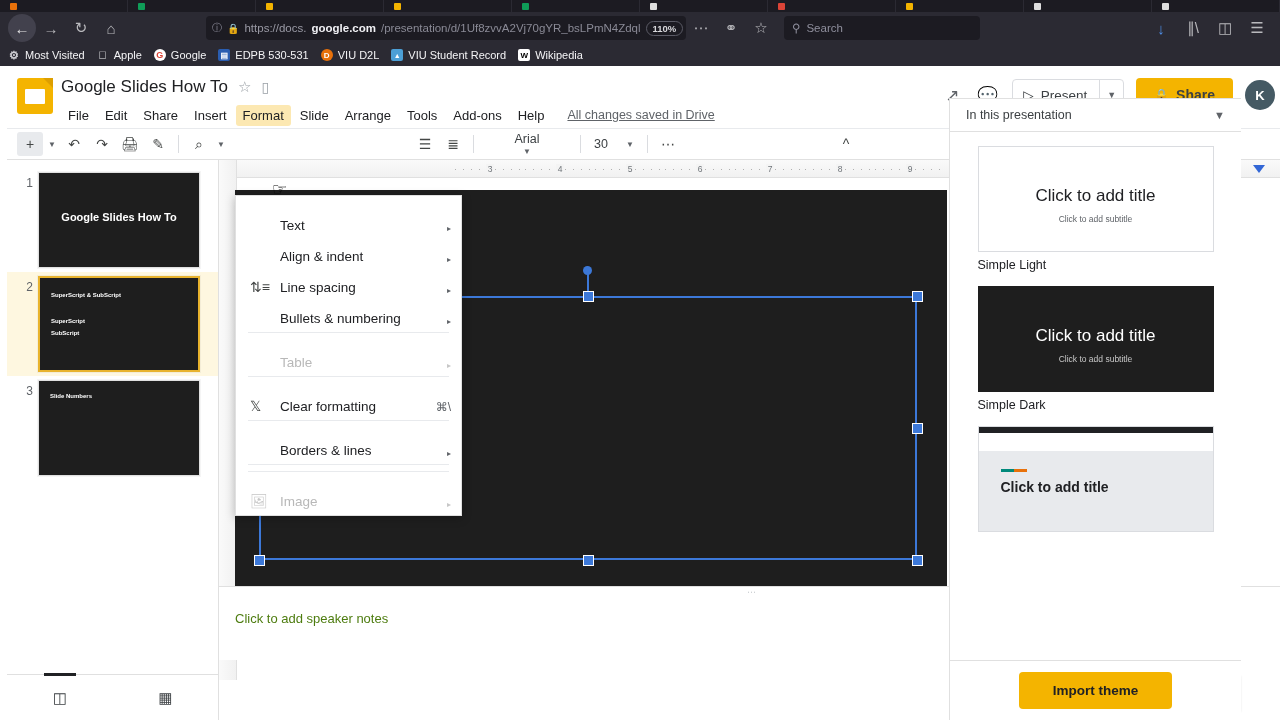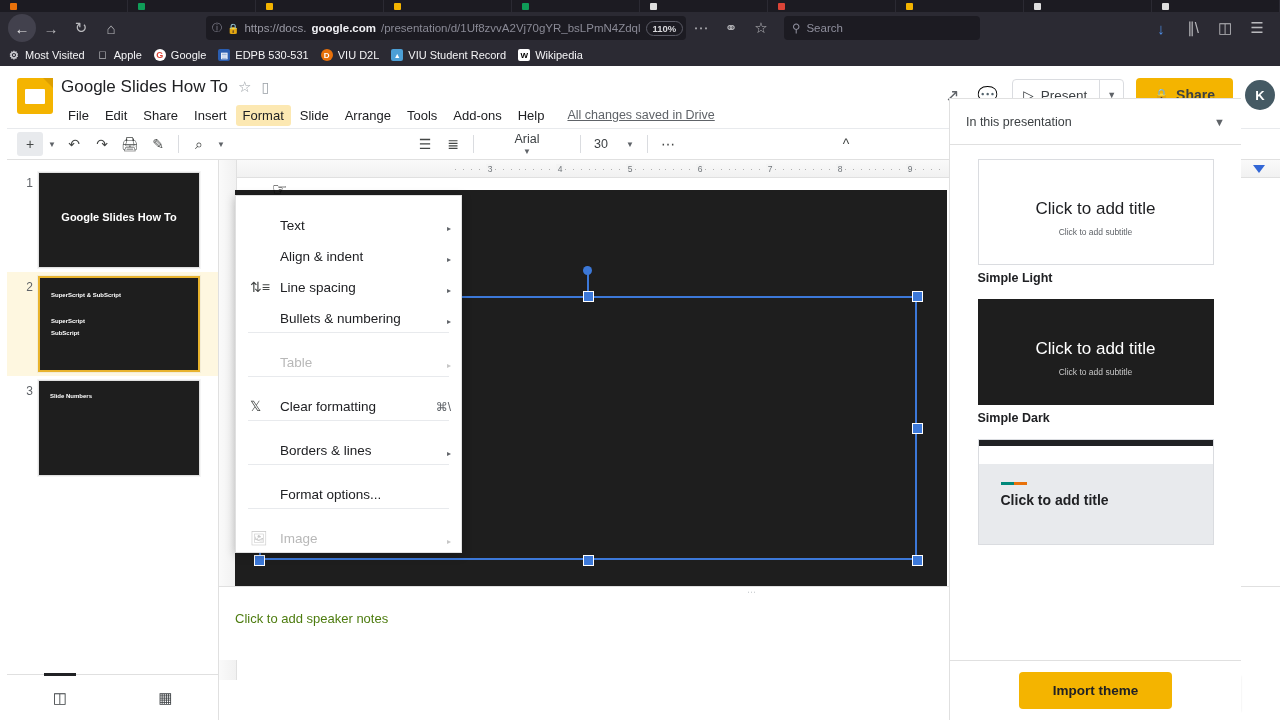--- a/index.html
+++ b/index.html
@@ -216,36 +216,36 @@
   .themes {
     position: absolute; right: 46px; top: 32px; width: 292px; bottom: 0;
     background: #fff; border-left: 1px solid #e0e0e0; z-index: 30;
   }
   .themes-head { height: 48px; display: flex; align-items: center; padding: 0 16px; gap: 12px; }
   .palette-icon { width: 22px; height: 22px; border-radius: 50%; border: 2px solid #f4b400; position: relative; }
   .palette-icon:after { content:""; position:absolute; left:4px; top:5px; width:4px; height:4px; border-radius:50%; background:#f4b400;}
   .themes-title { font-size: 15px; color: #202124; font-weight: bold; }
   .themes-close { margin-left: auto; color: #5f6368; font-size: 17px; }
   .themes-sub {
-    height: 47px; border-top: 1px solid #e0e0e0; border-bottom: 1px solid #e0e0e0;
-    display: flex; align-items: center; padding: 8px 16px; font-size: 12.5px; color: #3c4043;
+    height: 26px; border-top: 1px solid #e0e0e0; border-bottom: 1px solid #e0e0e0;
+    display: flex; align-items: center; padding: 16px 16px; font-size: 12.5px; color: #3c4043;
   }
   .themes-sub .chev { margin-left: auto; color: #5f6368; font-size: 11px; }
   .themes-list { padding: 14px 0 0 0; height: 430px; overflow: hidden; position: relative; }
   .theme-card { width: 236px; margin: 0 auto 8px auto; }
   .theme-prev { width: 236px; height: 106px; border: 1px solid #dadce0; position: relative; overflow: hidden; }
   .theme-prev.light { background: #fff; }
   .theme-prev.dark { background: #1e1e1e; border-color: #1e1e1e; }
   .theme-prev.streamline { background: #e8eaed; }
   .tp-title { position: absolute; left: 0; right: 0; top: 47%; transform: translateY(-50%); text-align: center;
               font-size: 17px; color: #202124; }
   .theme-prev.dark .tp-title { color: #fff; }
   .tp-sub { position: absolute; left: 0; right: 0; top: 64%; text-align: center; font-size: 8.5px; color: #5f6368; }
   .theme-prev.dark .tp-sub { color: #c8c8c8; }
-  .theme-name { font-size: 12.5px; color: #202124; font-weight: bold; margin: 6px 0 14px 0; }
+  .theme-name { font-size: 12.5px; color: #202124; font-weight: normal; margin: 6px 0 14px 0; }
   .theme-prev.streamline .bar { position:absolute; left:0; right:0; top:0; height:6px; background:#202124;}
   .theme-prev.streamline .white { position:absolute; left:0; right:0; top:6px; height:18px; background:#fff;}
   .theme-prev.streamline .accent { position:absolute; left:22px; top:42px; width:26px; height:3px;
             background: linear-gradient(90deg,#00897b 50%,#e8710a 50%); }
   .theme-prev.streamline .sl-title { position:absolute; left:22px; top:52px; font-size:14px; font-weight:bold; color:#202124;}
   .import-bar {
     position: absolute; left: 0; right: 0; bottom: 0; height: 60px; border-top: 1px solid #e0e0e0;
     display: flex; align-items: center; justify-content: center; background: #fff;
   }
   .import-btn {
@@ -621,24 +621,20 @@
         <span class="mi-label">Clear formatting</span>
         <span class="mi-shortcut">⌘\</span>
       </div>
       <div class="menusep"></div>
       <div class="menurow">
         <span class="mi-icon"></span>
         <span class="mi-label">Borders &amp; lines</span>
         <span class="mi-arrow">▸</span>
       </div>
       <div class="menusep"></div>
-      <div class="menurow">
-        <span class="mi-icon"></span>
-        <span class="mi-label">Format options...</span>
-      </div>
       <div class="menusep"></div>
       <div class="menurow disabled">
         <span class="mi-icon dim">🖼</span>
         <span class="mi-label">Image</span>
         <span class="mi-arrow">▸</span>
       </div>
     </div>
 
     <div class="cursor-hand">☞</div>
   </div>

